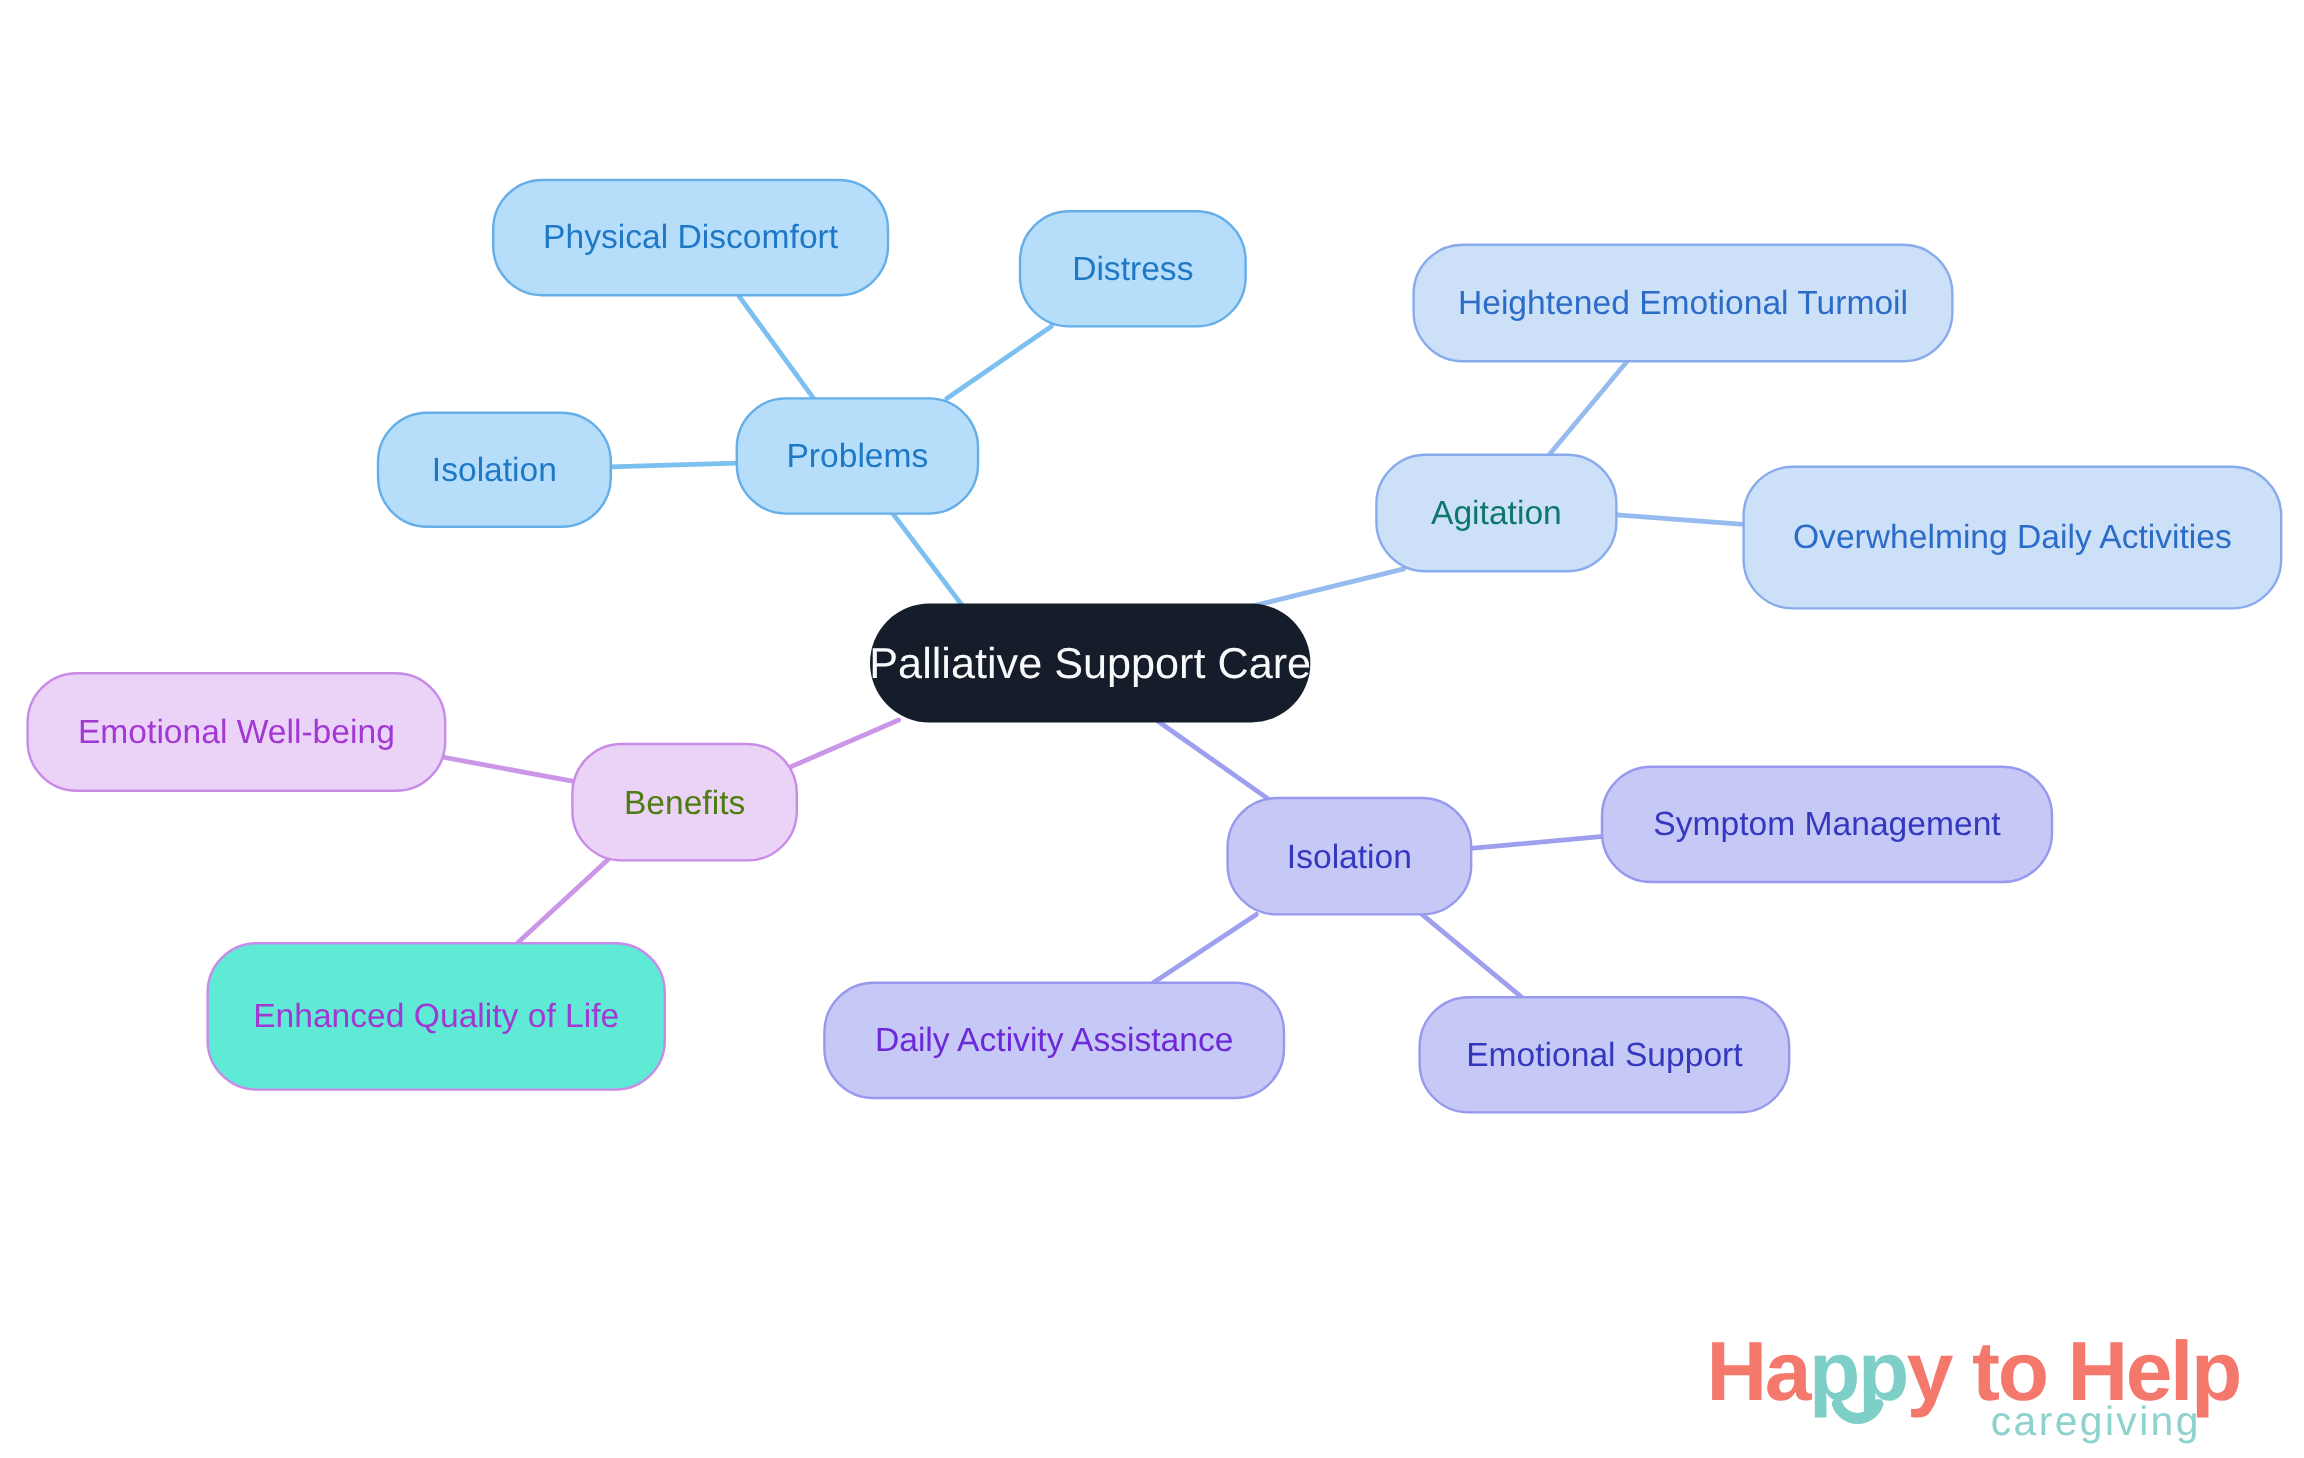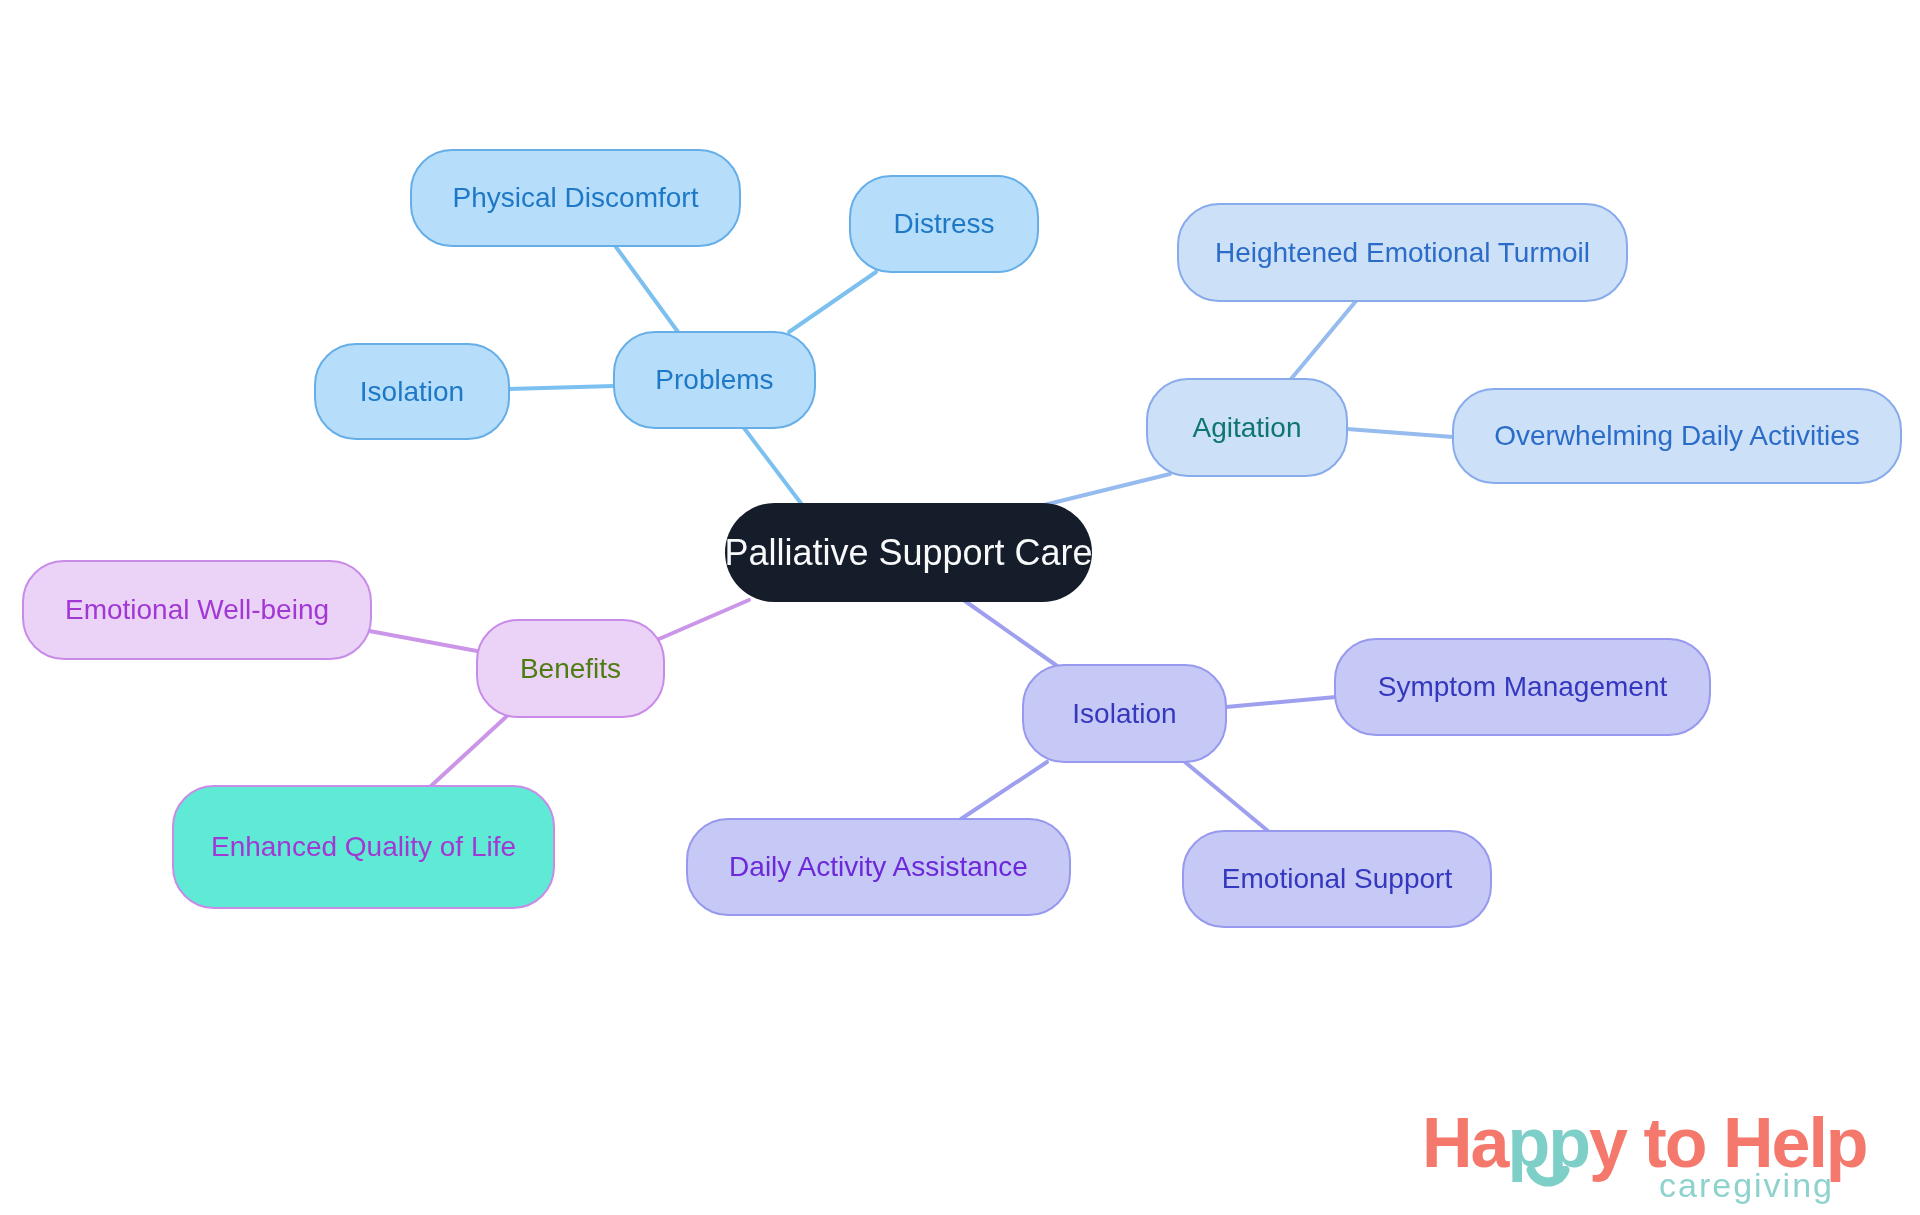--- a/index.html
+++ b/index.html
@@ -116,21 +116,21 @@
       </div>
       <div class="node" style="left: 314px; top: 343px; width: 196px; height: 97px; background: rgb(182, 222, 250); border-color: rgb(102, 174, 232); color: rgb(30, 120, 198);">
         <span>Isolation</span>
       </div>
       <div class="node" style="left: 1146px; top: 378px; width: 202px; height: 99px; background: rgb(204, 224, 248); border-color: rgb(136, 171, 236); color: #0f766e;">
         <span>Agitation</span>
       </div>
       <div class="node" style="left: 1177px; top: 203px; width: 451px; height: 99px; background: rgb(204, 224, 248); border-color: rgb(136, 171, 236); color: rgb(43, 108, 200);">
         <span>Heightened Emotional Turmoil</span>
       </div>
-      <div class="node" style="left: 1452px; top: 388px; width: 450px; height: 96px; background: rgb(204, 224, 248); border-color: rgb(136, 171, 236); color: rgb(43, 108, 200);">
+      <div class="node" style="left: 1452px; top: 388px; width: 450px; height: 120px; background: rgb(204, 224, 248); border-color: rgb(136, 171, 236); color: rgb(43, 108, 200);">
         <span>Overwhelming Daily Activities</span>
       </div>
       <div class="node" style="left: 476px; top: 619px; width: 189px; height: 99px; background: rgb(235, 210, 247); border-color: rgb(200, 140, 232); color: #4d7c0f;">
         <span>Benefits</span>
       </div>
       <div class="node" style="left: 22px; top: 560px; width: 350px; height: 100px; background: rgb(235, 210, 247); border-color: rgb(200, 140, 232); color: rgb(162, 56, 212);">
         <span>Emotional Well-being</span>
       </div>
       <div class="node" style="left: 172px; top: 785px; width: 383px; height: 124px; background: #5eead4; border-color: rgb(200, 140, 232); color: rgb(162, 56, 212); justify-content: center;">
         <span>Enhanced Quality of Life</span>

